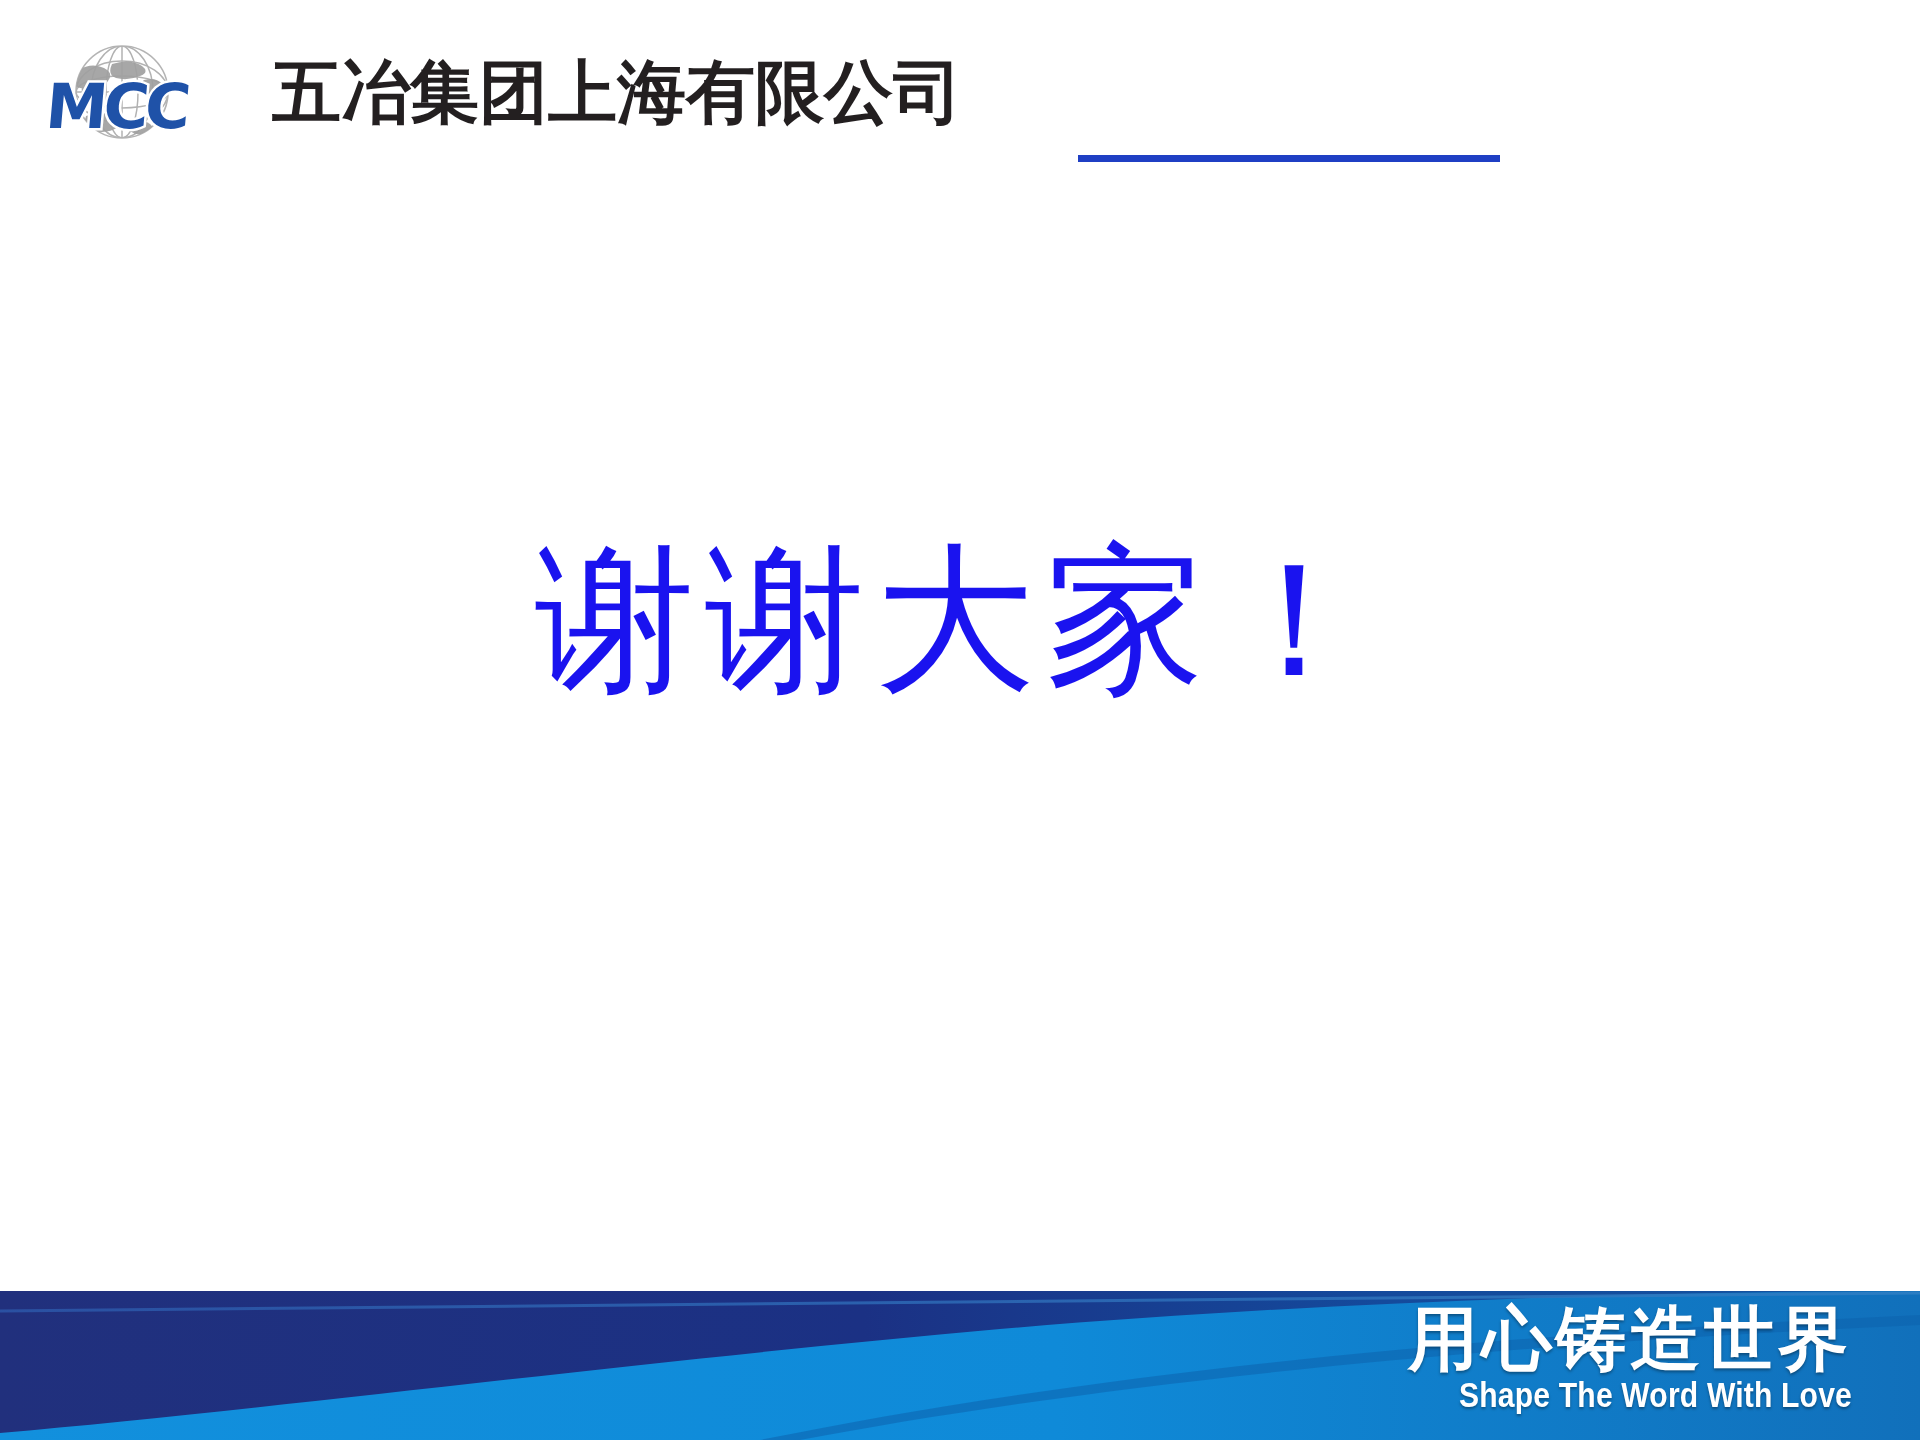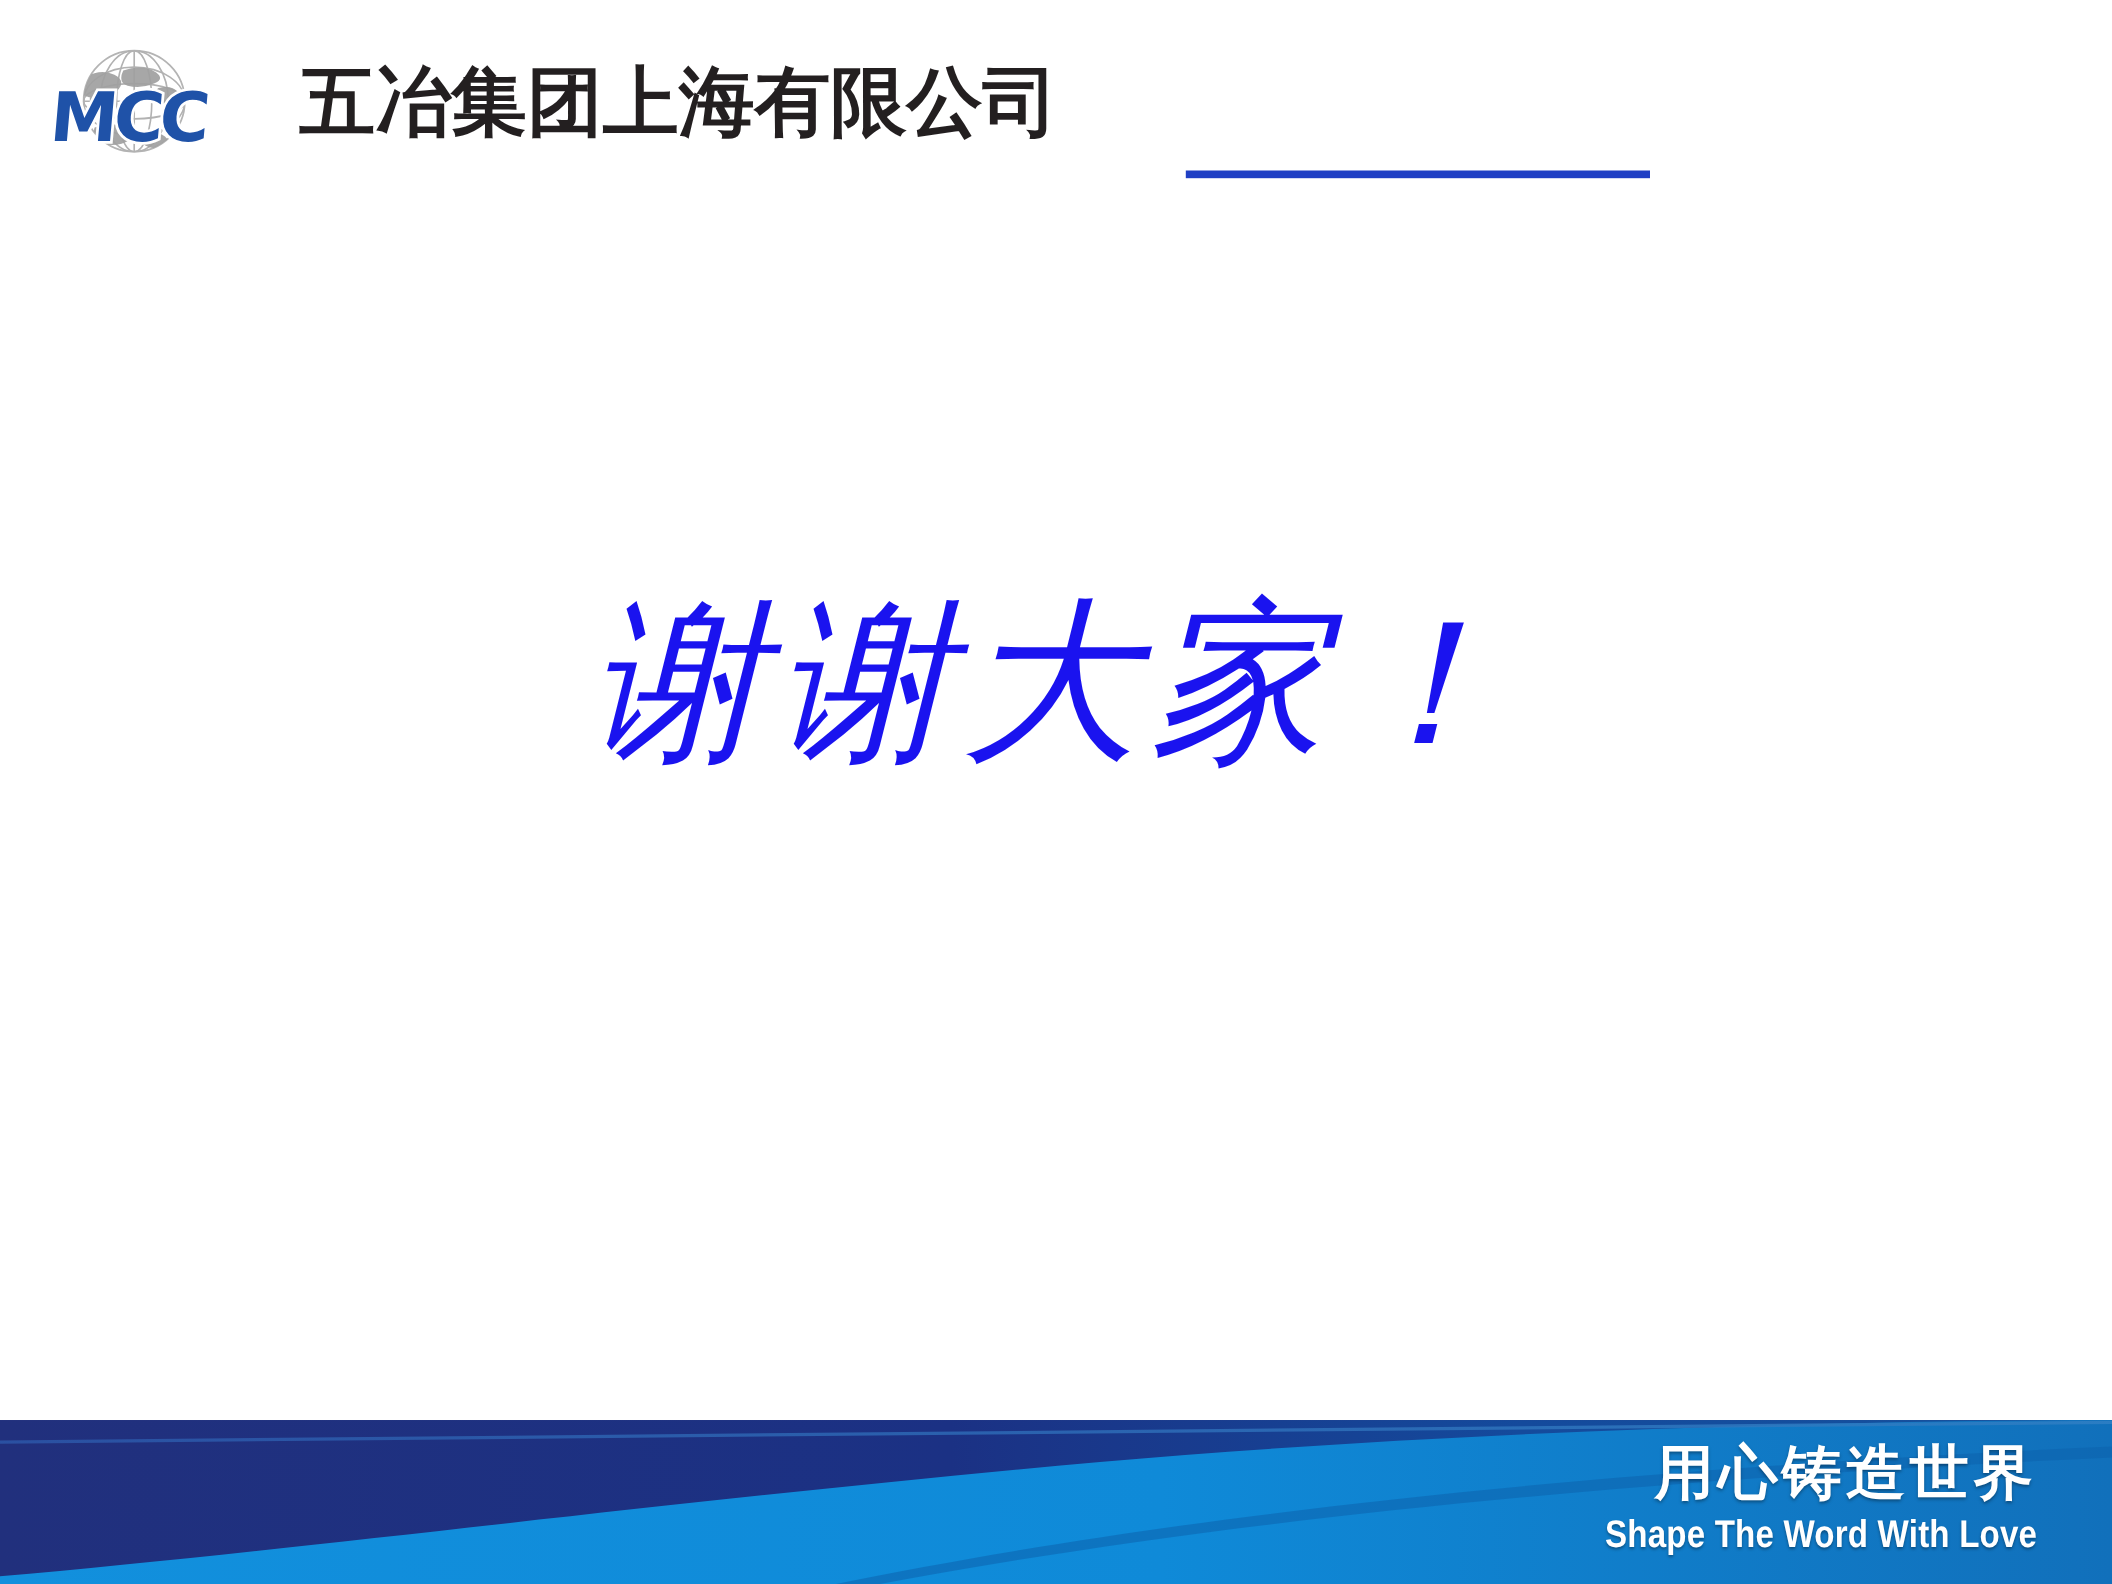--- a/index.html
+++ b/index.html
@@ -65,21 +65,20 @@
     background: #1f3fc4;
   }
 
   
   .body-area {
     position: absolute;
     left: 0;
     top: 190px;
     width: 1636px;
     height: 1100px;
-    font-style: italic;
   }
 
   .thanks {
     position: absolute;
     left: 0;
     top: 330px;
     width: 1920px;
     text-align: center;
     color: #1a13ef;
     font-family: "DejaVu Sans", "Liberation Sans", sans-serif;
@@ -108,21 +107,21 @@
 
   .slogan {
     position: absolute;
     right: 68px;
     top: 1308px;
     text-align: right;
     width: 560px;
   }
   .slogan-cn {
     font-family: "DejaVu Sans", "Liberation Sans", sans-serif;
-    font-size: 54px;
+    font-size: 70px;
     font-weight: 700;
     color: #ffffff;
     line-height: 62px;
     letter-spacing: 4px;
     white-space: nowrap;
     text-shadow: 0 2px 3px rgba(0,0,0,0.35);
   }
   .slogan-en {
     font-family: "Liberation Sans", "DejaVu Sans", sans-serif;
     font-size: 35px;

